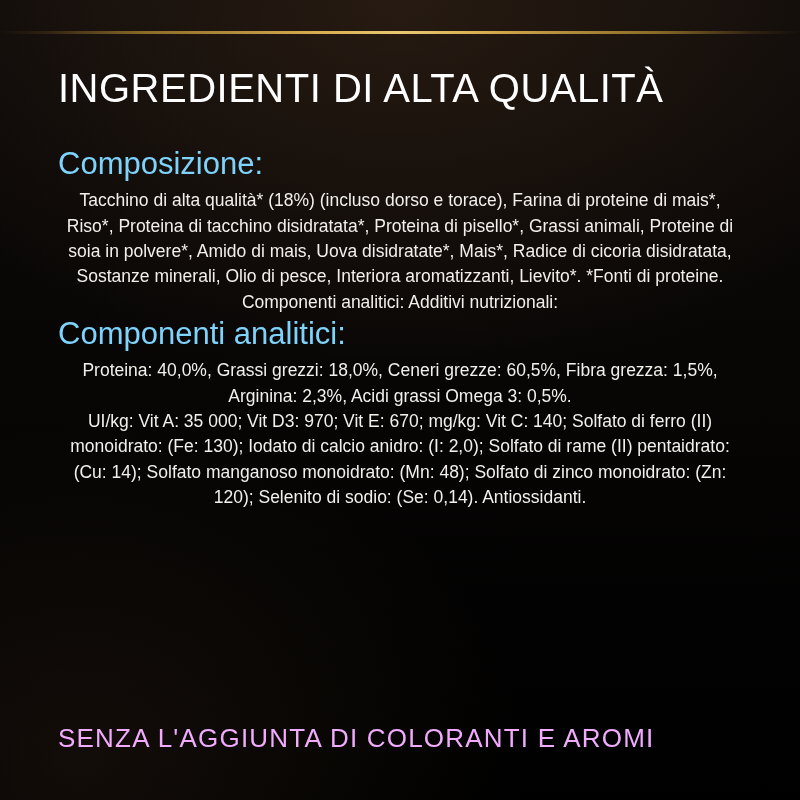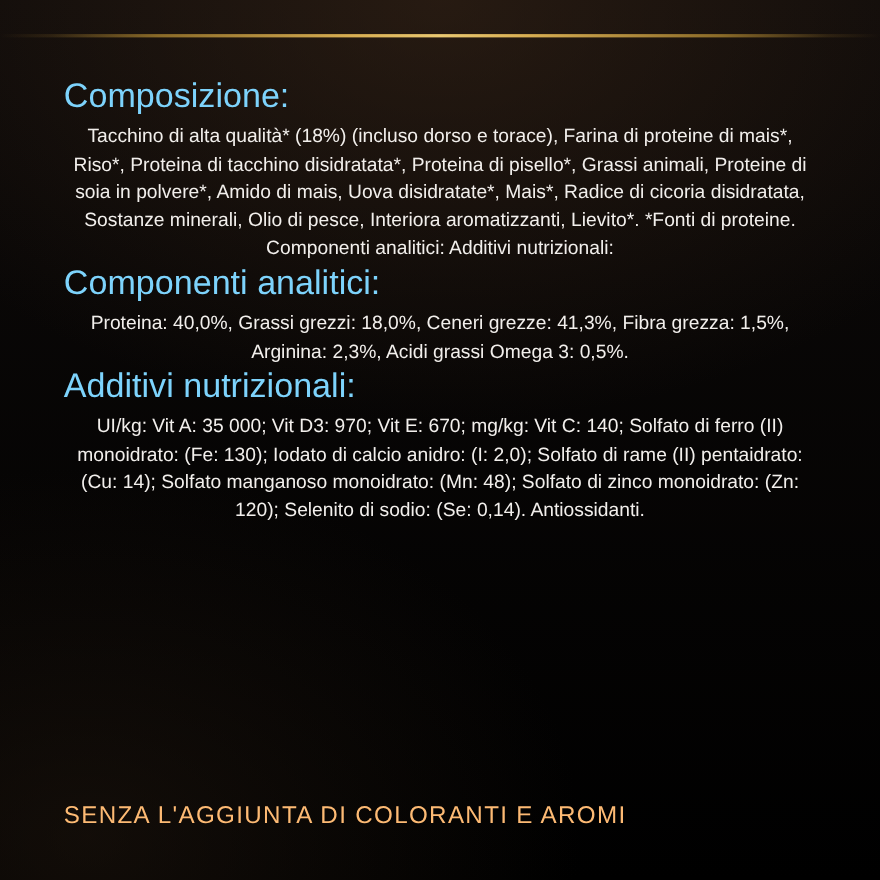--- a/index.html
+++ b/index.html
@@ -87,50 +87,50 @@
     max-width: 690px;
     text-align: center;
   }
   .footer {
     position: relative;
     z-index: 2;
     margin-top: auto;
     padding: 0 58px 0 58px;
   }
   .footer-text {
-    color: #fdba74;
-    font-size: 22px;
+    color: #f0abfc;
+    font-size: 26px;
     letter-spacing: 1.2px;
     font-weight: 400;
     margin: 0 0 46px 0;
     white-space: nowrap;
   }
 </style>
 </head>
 <body>
 
 <div class="page">
 
   <div class="gold-rule"></div>
 
   <div class="content">
 
+    <h1 class="main-title">INGREDIENTI DI ALTA QUALITÀ</h1>
 
     <div class="section first">
       <h2 class="section-title">Composizione:</h2>
       <p class="section-body">Tacchino di alta qualità* (18%) (incluso dorso e torace), Farina di proteine di mais*, Riso*, Proteina di tacchino disidratata*, Proteina di pisello*, Grassi animali, Proteine di soia in polvere*, Amido di mais, Uova disidratate*, Mais*, Radice di cicoria disidratata, Sostanze minerali, Olio di pesce, Interiora aromatizzanti, Lievito*. *Fonti di proteine. Componenti analitici:  Additivi nutrizionali:</p>
     </div>
 
     <div class="section">
       <h2 class="section-title">Componenti analitici:</h2>
-      <p class="section-body">Proteina: 40,0%, Grassi grezzi: 18,0%, Ceneri grezze: 41,3%, Fibra grezza: 1,5%, Arginina: 2,3%, Acidi grassi Omega 3: 0,5%.</p>
+      <p class="section-body">Proteina: 40,0%, Grassi grezzi: 18,0%, Ceneri grezze: 60,5%, Fibra grezza: 1,5%, Arginina: 2,3%, Acidi grassi Omega 3: 0,5%.</p>
     </div>
 
     <div class="section">
-      <h2 class="section-title">Additivi nutrizionali:</h2>
       <p class="section-body">UI/kg: Vit A: 35 000; Vit D3: 970; Vit E: 670; mg/kg: Vit C: 140; Solfato di ferro (II) monoidrato: (Fe: 130); Iodato di calcio anidro: (I: 2,0); Solfato di rame (II) pentaidrato: (Cu: 14); Solfato manganoso monoidrato: (Mn: 48); Solfato di zinco monoidrato: (Zn: 120); Selenito di sodio: (Se: 0,14). Antiossidanti.</p>
     </div>
 
   </div>
 
   <div class="footer">
     <p class="footer-text">SENZA L'AGGIUNTA DI COLORANTI E AROMI</p>
   </div>
 
 </div>

